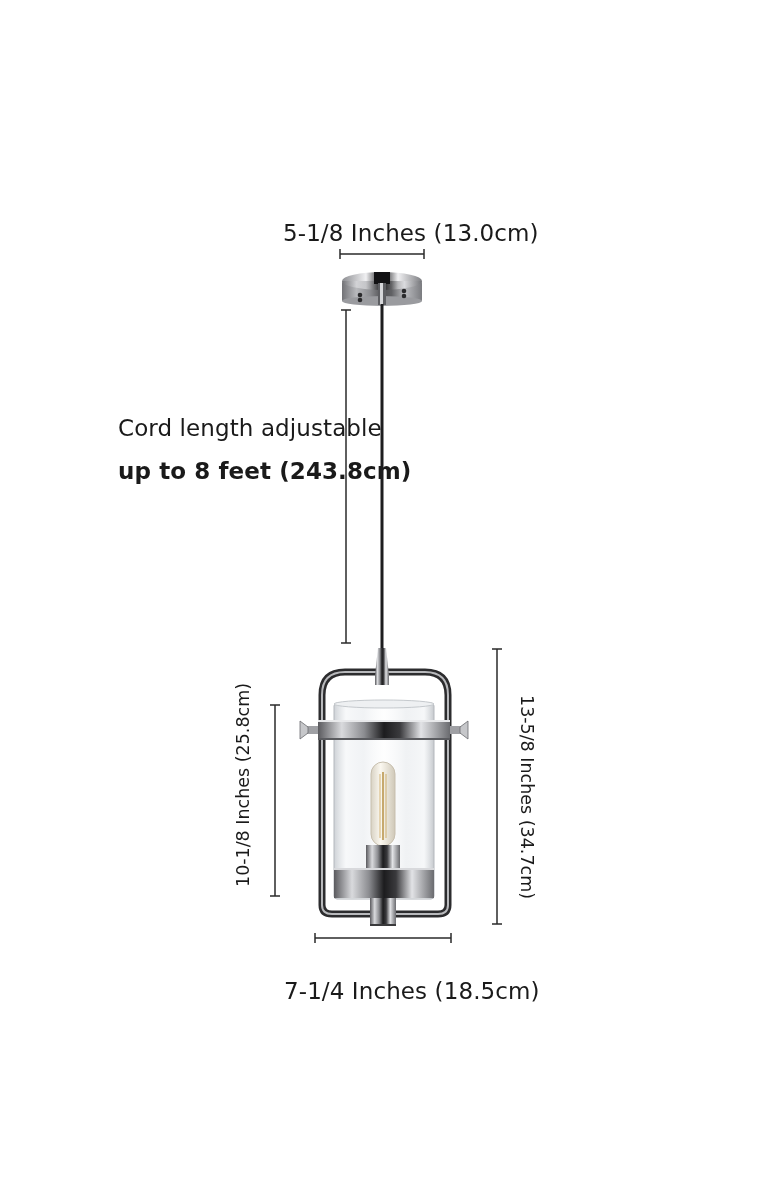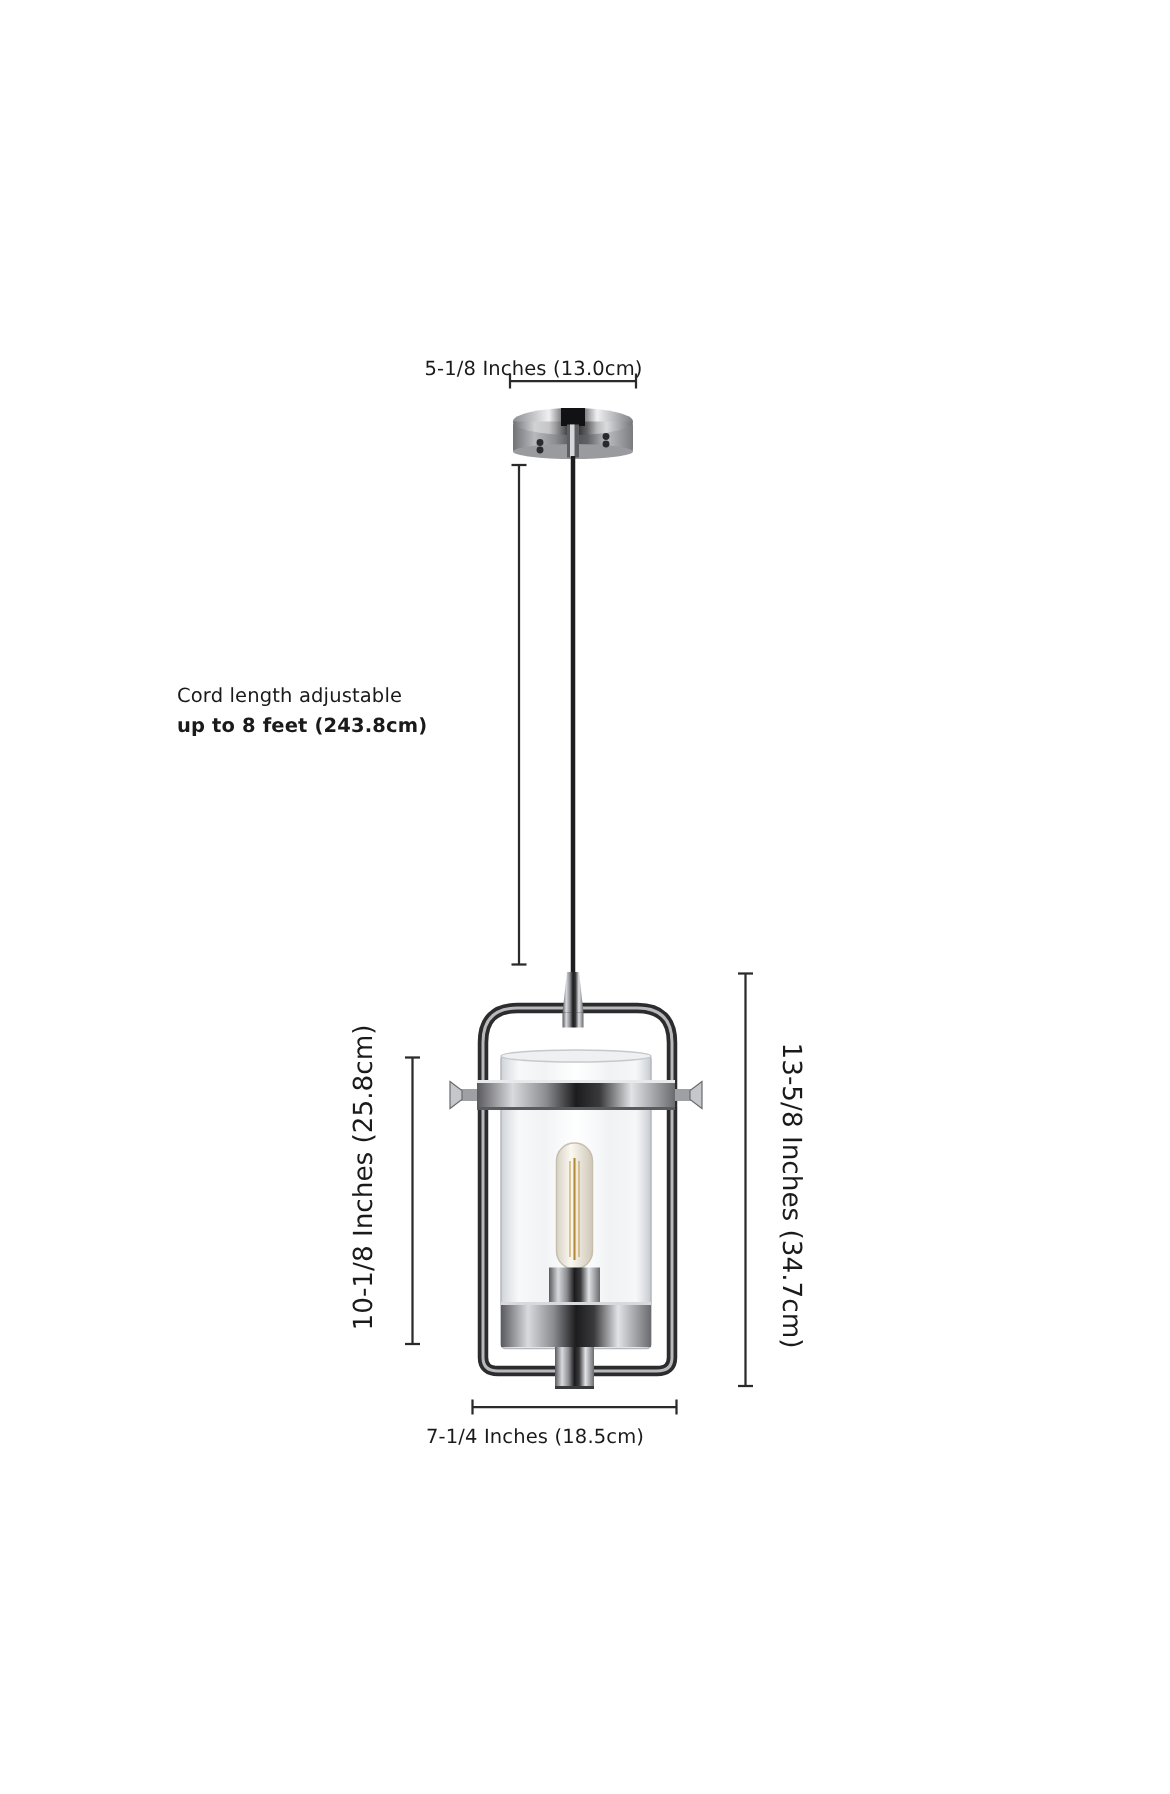--- a/index.html
+++ b/index.html
@@ -10,25 +10,24 @@
     body {
       width: 780px;
       height: 1196px;
       position: relative;
       overflow: hidden;
       font-family: "DejaVu Sans", "Liberation Sans", sans-serif;
       color: #1a1a1a;
     }
     .label {
       position: absolute;
-      font-size: 13px;
+      font-size: 23px;
       line-height: 22px;
       white-space: nowrap;
       letter-spacing: 0.1px;
-      margin-top: 14px;
     }
     .label-vert-left {
       position: absolute;
       font-size: 17.5px;
       white-space: nowrap;
       transform-origin: center center;
       transform: rotate(-90deg);
     }
     .label-vert-right {
       position: absolute;
@@ -41,28 +40,28 @@
       position: absolute;
       left: 0;
       top: 0;
     }
   </style>
 </head>
 <body>
 
 <div class="label" style="left:283px; top:222px;">5-1/8 Inches (13.0cm)</div>
 
-<div class="label" style="left:118px; top:440px;">Cord length adjustable</div>
+<div class="label" style="left:118px; top:417px;">Cord length adjustable</div>
 <div class="label" style="left:118px; top:460px;font-weight:bold;">up to 8 feet (243.8cm)</div>
 
 <div class="label-vert-left" style="left:148px; top:781px; width:190px; height:22px; text-align:center; line-height:22px;">10-1/8 Inches (25.8cm)</div>
 
 <div class="label-vert-right" style="left:427px; top:784px; width:200px; height:22px; text-align:center; line-height:22px;">13-5/8 Inches (34.7cm)</div>
 
-<div class="label" style="left:284px; top:934px;">7-1/4 Inches (18.5cm)</div>
+<div class="label" style="left:284px; top:980px;">7-1/4 Inches (18.5cm)</div>
 
 <svg class="art" width="780" height="1196" viewBox="0 0 780 1196" xmlns="http://www.w3.org/2000/svg">
   <defs>
     <linearGradient id="chromeH" x1="0" y1="0" x2="1" y2="0">
       <stop offset="0" stop-color="#5a5a5e"></stop>
       <stop offset="0.18" stop-color="#d9dadd"></stop>
       <stop offset="0.35" stop-color="#8b8c90"></stop>
       <stop offset="0.5" stop-color="#1c1c1e"></stop>
       <stop offset="0.62" stop-color="#3a3a3d"></stop>
       <stop offset="0.78" stop-color="#e2e3e6"></stop>

